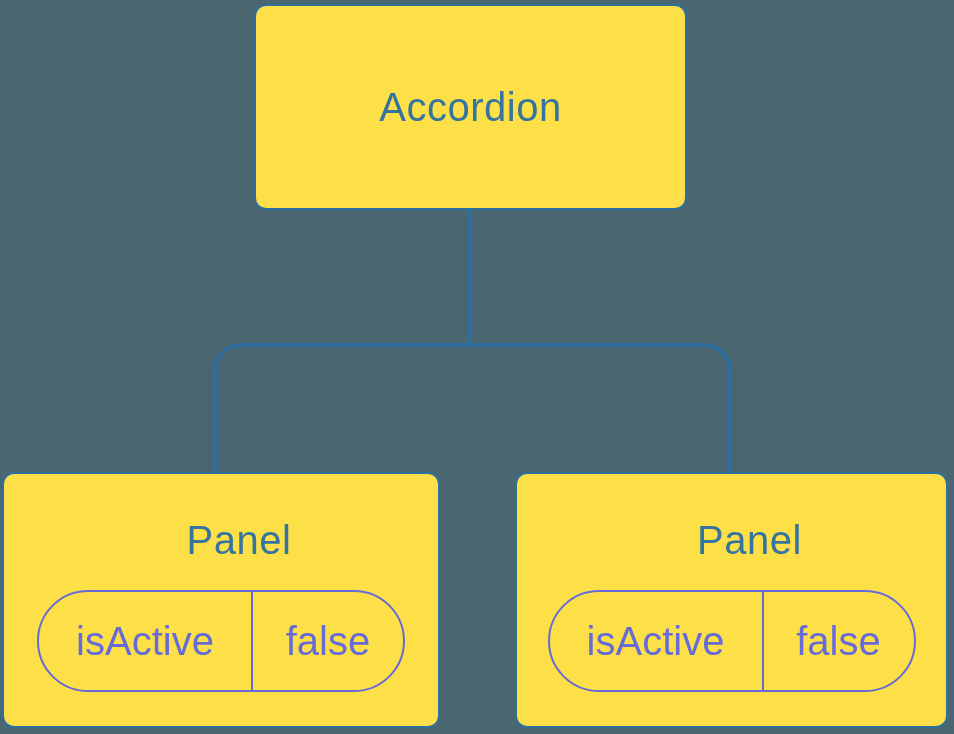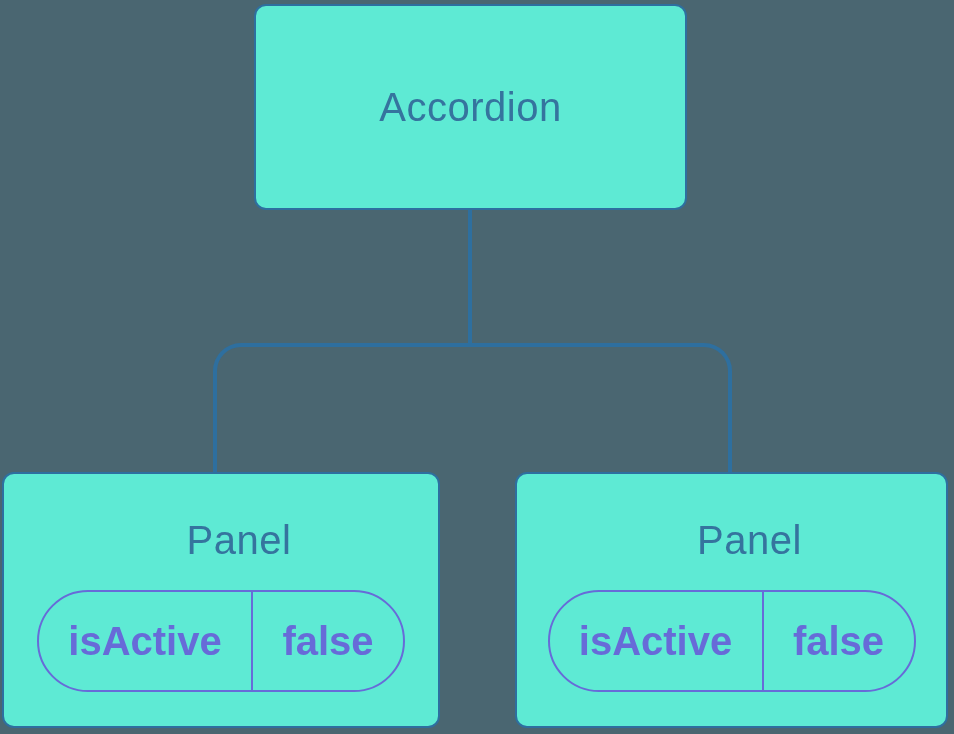--- a/index.html
+++ b/index.html
@@ -9,21 +9,21 @@
   }
   #stage {
     position: relative;
     width: 954px;
     height: 734px;
     background: #4A6671;
     overflow: hidden;
   }
   .node-box {
     position: absolute;
-    background: #5eead4;
+    background: #fde047;
     border: 2px solid #2E6F9F;
     border-radius: 12px;
     box-sizing: border-box;
   }
   .node-box.root {
     left: 254px; top: 4px;
     width: 433px; height: 206px;
     display: flex;
     align-items: center;
     justify-content: center;
@@ -70,21 +70,21 @@
     left: 50%;
     transform: translateX(-50%);
     width: 368px; height: 102px;
     box-sizing: border-box;
     border: 2px solid #676BD8;
     border-radius: 51px;
     display: flex;
     overflow: hidden;
     color: #676BD8;
     font-size: 40px;
-    font-weight: 700;
+    font-weight: 400;
   }
   .state-key {
     flex: 0 0 212px;
     border-right: 2px solid #676BD8;
     display: flex;
     align-items: center;
     justify-content: center;
   }
   .state-value {
     flex: 1 1 auto;

